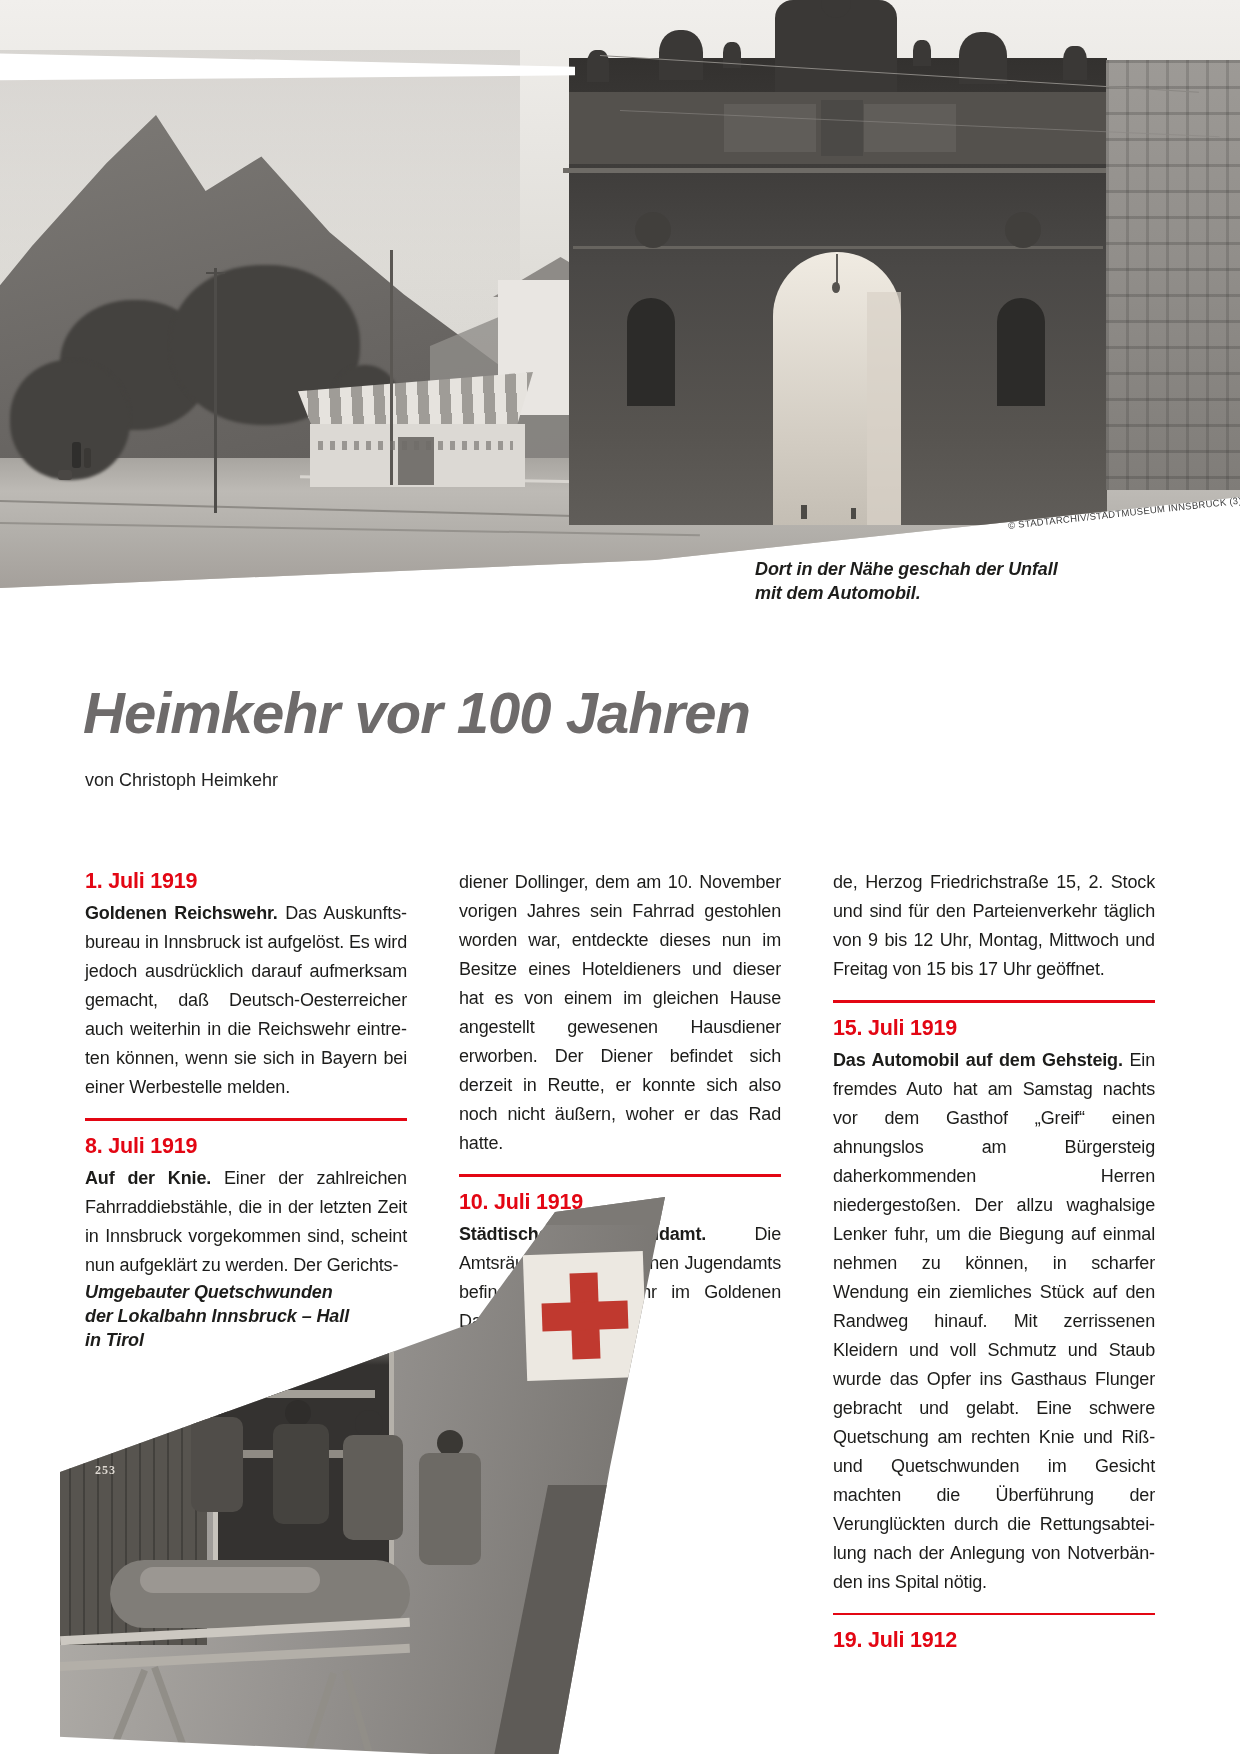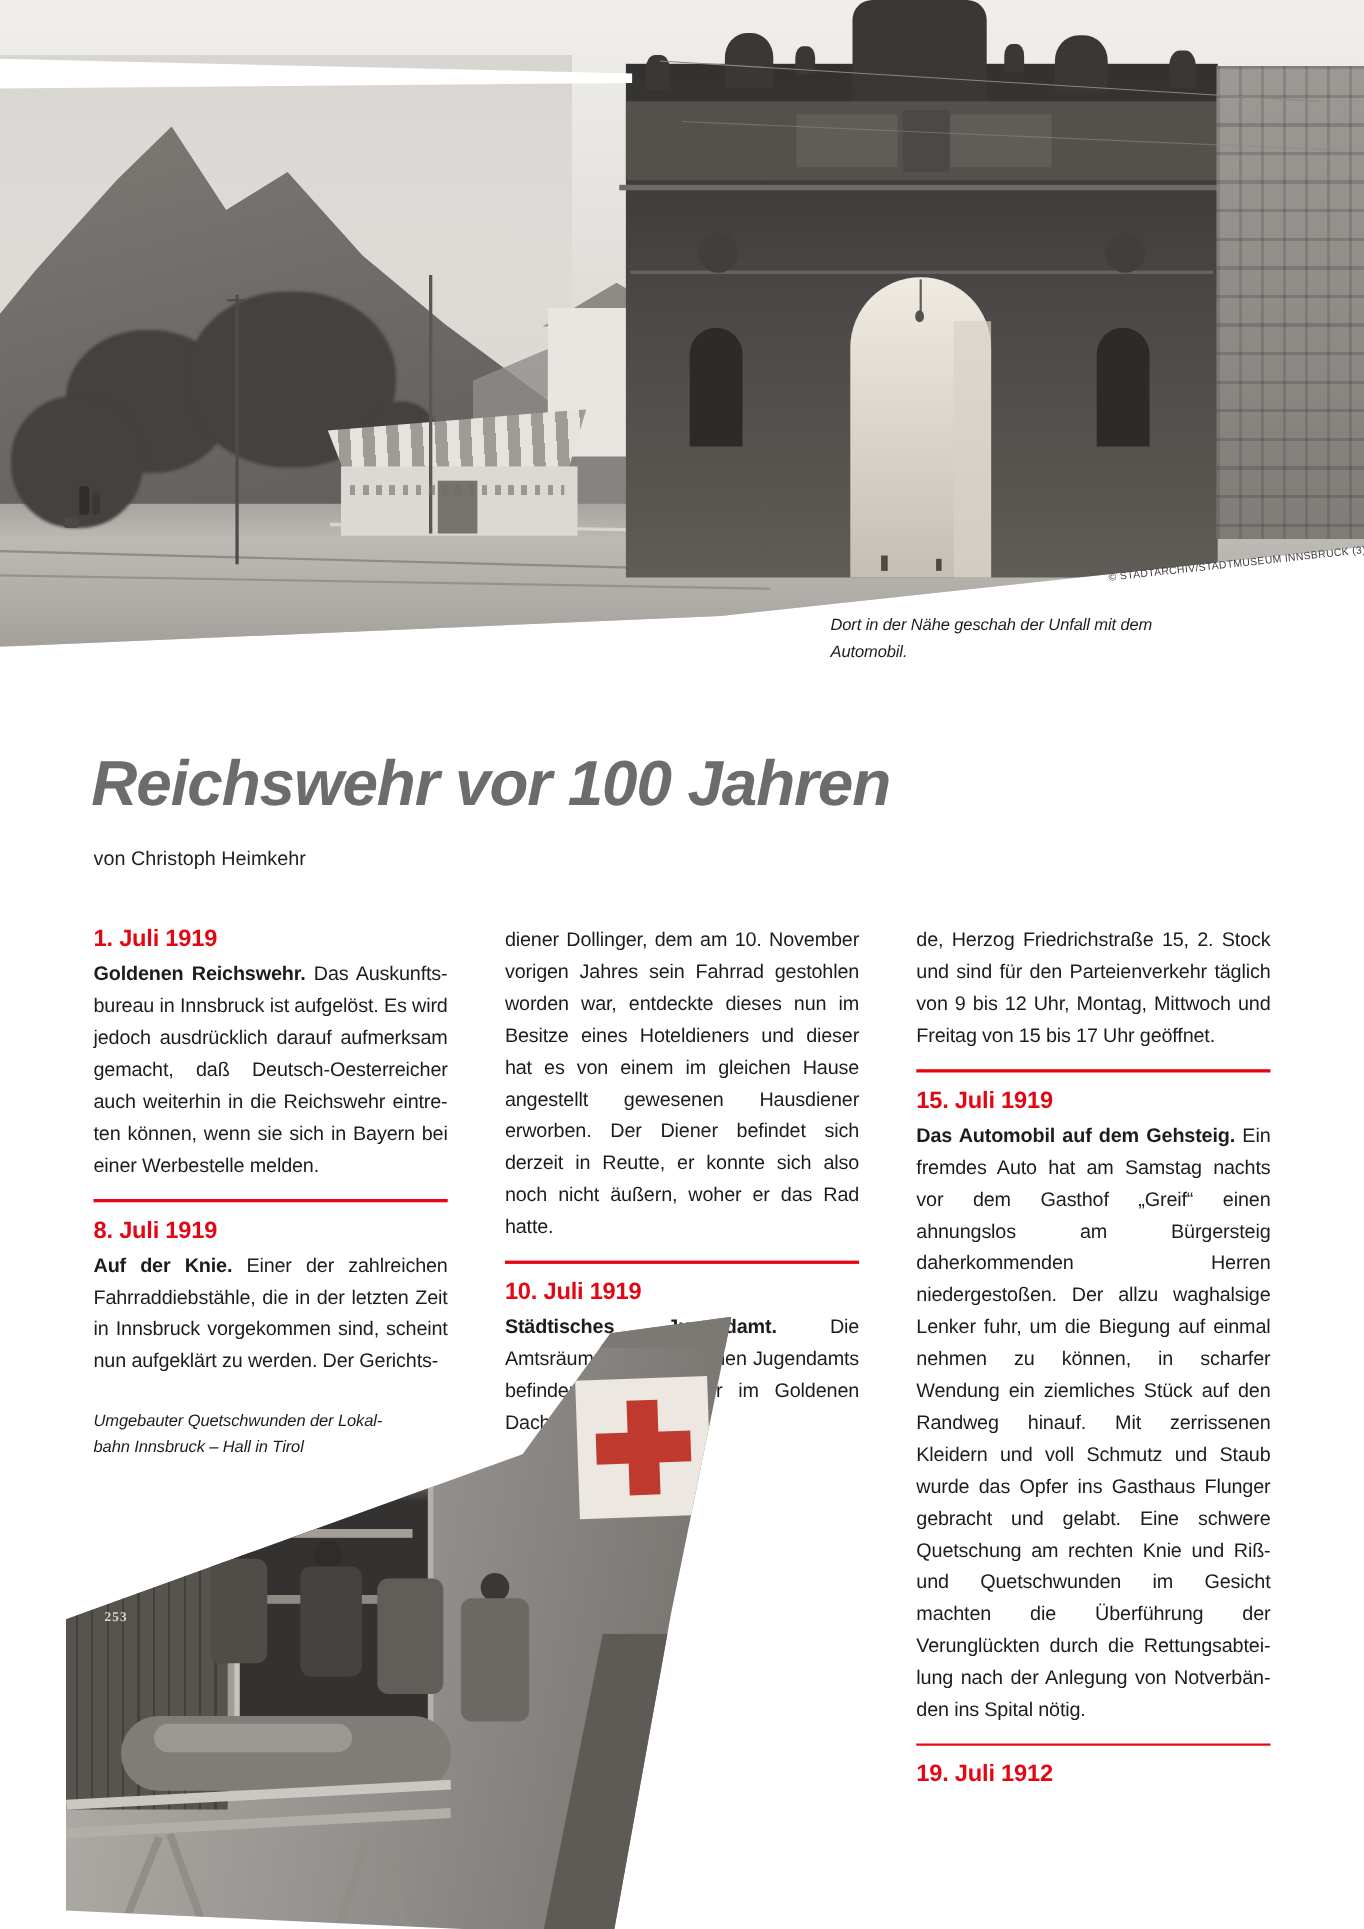--- a/index.html
+++ b/index.html
@@ -93,40 +93,40 @@
       repeating-linear-gradient(90deg,rgba(45,44,42,.18) 0 3px,rgba(0,0,0,0) 3px 20px),
       linear-gradient(180deg,#9d9a96 0%,#908d89 50%,#7f7c78 100%);}
   .tp-wire{height:1px; background:#8a8783; transform-origin:left;}
   .tp-wire.w1{left:600px; top:55px; width:600px; transform:rotate(3.5deg);}
   .tp-wire.w2{left:620px; top:110px; width:600px; transform:rotate(2.5deg); opacity:.6;}
   .tp-sliver{left:-5px; top:48px; width:580px; height:36px; background:#fff;
     clip-path:polygon(0 15%,100% 52%,100% 76%,0 90%);}
 
   
   .photo-caption{
-    position:absolute; font-style:italic; font-weight:400; font-size:15px;
+    position:absolute; font-style:italic; font-weight:700; font-size:18px;
     line-height:24px; color:#1d1d1b; letter-spacing:-0.1px;
   }
   .caption-top{left:755px; top:557px; width:332px;}
   .caption-bottom{left:85px; top:1280px; width:270px;}
   .photo-credit{
     position:absolute; left:1008px; top:520px; font-size:9.5px; color:#3c3c3c;
     letter-spacing:.3px; white-space:nowrap; transform:rotate(-6.2deg); transform-origin:0 50%;
   }
 
   
   .page-title{
     position:absolute; left:83px; top:684px; font-size:58px; line-height:1;
     font-style:italic; font-weight:700; letter-spacing:-1px; color:var(--title-gray);
   }
   .byline{position:absolute; left:85px; top:770px; font-size:18px; color:#222;}
 
   
   .columns{
-    position:absolute; left:85px; top:840px; width:1070px;
+    position:absolute; left:85px; top:868px; width:1070px;
     display:grid; grid-template-columns:repeat(3,1fr); column-gap:52px;
   }
   .col{min-width:0;}
   .col h3{
     color:var(--accent); font-size:21.5px; font-weight:700; letter-spacing:-0.2px;
     line-height:26px; margin:0 0 5px 0;
   }
   .col p{
     font-size:18px; line-height:29px; letter-spacing:-0.15px; text-align:justify;
     hyphens:manual; -webkit-hyphens:manual; margin:0;
@@ -243,21 +243,21 @@
   </div>
   <div class="tp-bldg-right"></div>
   <div class="tp-wire w1"></div>
   <div class="tp-wire w2"></div>
   <div class="tp-sliver"></div>
 </div>
 
 <div class="photo-credit">© STADTARCHIV/STADTMUSEUM INNSBRUCK (3)</div>
 <div class="photo-caption caption-top">Dort in der Nähe geschah der Unfall mit dem Automobil.</div>
 
-<h1 class="page-title">Reichswehr vor 100 Jahren</h1>
+<h1 class="page-title">Heimkehr vor 100 Jahren</h1>
 <div class="byline">von Christoph Heimkehr</div>
 
 <div class="columns">
     <div class="col">
       <h3>1. Juli 1919</h3>
       <p><strong>Goldenen Reichswehr. </strong>Das Auskunfts­bureau in Innsbruck ist aufgelöst. Es wird jedoch ausdrücklich darauf aufmerksam gemacht, daß Deutsch-Oesterreicher auch weiterhin in die Reichswehr eintre­ten können, wenn sie sich in Bayern bei einer Werbestelle melden.</p>
       <div class="rule"></div>
       <h3>8. Juli 1919</h3>
       <p><strong>Auf der Knie. </strong>Einer der zahlreichen Fahr­raddiebstähle, die in der letzten Zeit in Innsbruck vorgekommen sind, scheint nun aufgeklärt zu werden. Der Gerichts-</p>
     </div>

